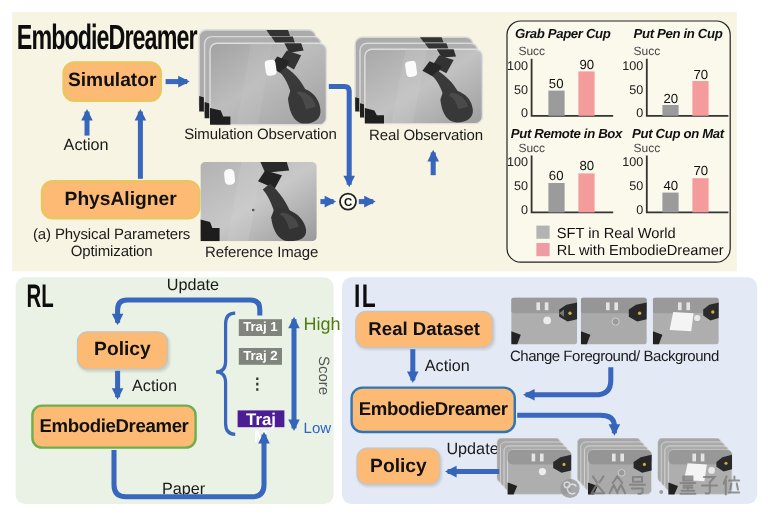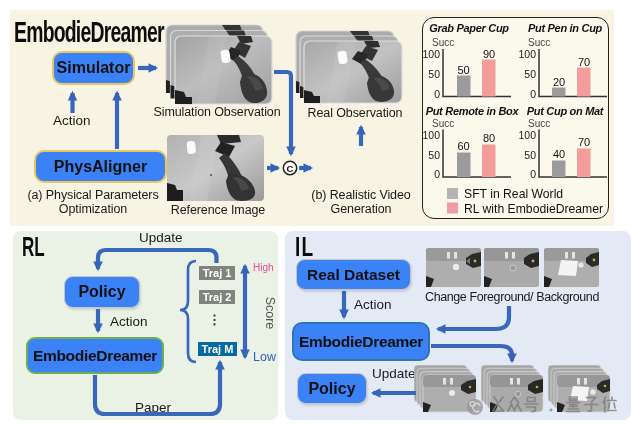--- a/index.html
+++ b/index.html
@@ -2,21 +2,21 @@
 <html><head>
 <meta charset="utf-8">
 <style>
 * { margin:0; padding:0; box-sizing:border-box; }
 html,body { width:640px; height:434px; background:#ffffff; font-family:"Liberation Sans", sans-serif; }
 #page { position:relative; width:640px; height:434px; background:#ffffff; overflow:hidden; }
 #top-panel { position:absolute; left:10px; top:10px; width:604px; height:216px; background:#f8f4e3; }
 #rl-panel { position:absolute; left:13px; top:231px; width:265px; height:189px; background:#e9f2e4; border-radius:8px; }
 #il-panel { position:absolute; left:285px; top:231px; width:346px; height:189px; background:#e4eaf5; border-radius:8px; }
 .abs { position:absolute; }
-.box { position:absolute; background:#3b82f6; display:flex; align-items:center; justify-content:center; font-weight:bold; color:#111; }
+.box { position:absolute; background:#fdba74; display:flex; align-items:center; justify-content:center; font-weight:bold; color:#111; }
 .ybox { border:2px solid #e9c65e; border-radius:10px; font-size:16px; }
 .gbox { border:1.5px solid #c4c4c4; border-radius:9px; font-size:16px; box-shadow:1px 1.5px 2px rgba(0,0,0,0.12); }
 .cap { position:absolute; text-align:center; color:#1a1a1a; font-size:12.5px; letter-spacing:-0.1px; line-height:13.5px; }
 .lbl { position:absolute; color:#1a1a1a; font-size:13.5px; }
 .comic { font-weight:bold; color:#0d0d0d; transform-origin:left top; }
 svg.ov { position:absolute; left:0; top:0; }
 </style>
 </head>
 <body>
 <div id="page">
@@ -24,21 +24,20 @@
   <div id="rl-panel"></div>
   <div id="il-panel"></div>
 
   <div class="abs comic" style="left:14px; top:16px; font-size:20px; letter-spacing:-0.8px; transform:scale(0.97,1.46);">EmbodieDreamer</div>
   <div class="box ybox" style="left:52px; top:51px; width:83px; height:34px;">Simulator</div>
   <div class="box ybox" style="left:34px; top:150px; width:133px; height:33px;">PhysAligner</div>
   <div class="lbl" style="left:53px; top:112.5px;">Action</div>
   <div class="cap" style="left:13px; top:189px; width:160px;">(a) Physical Parameters<br>Optimization</div>
   <div class="cap" style="left:142px; top:106px; width:150px; white-space:nowrap;">Simulation Observation</div>
   <div class="cap" style="left:163px; top:203.5px; width:110px; white-space:nowrap;">Reference Image</div>
-  <div class="cap" style="left:291px; top:189px; width:140px;">(b) Realistic Video<br>Generation</div>
   <div class="cap" style="left:280px; top:107px; width:150px; white-space:nowrap;">Real Observation</div>
 
   <div class="abs" style="left:422px; top:17px; width:187px; height:202px; background:#fbf8ec; border:1.7px solid #222; border-radius:12px;"></div>
   <svg class="ov" width="640" height="434" id="chartsvg" font-family="Liberation Sans, sans-serif">
 
     <text x="469" y="32" font-size="11" letter-spacing="-0.3" font-weight="bold" font-style="italic" fill="#111" text-anchor="middle">Grab Paper Cup</text>
     <text x="565" y="32" font-size="11" letter-spacing="-0.3" font-weight="bold" font-style="italic" fill="#111" text-anchor="middle">Put Pen in Cup</text>
     <text x="472" y="115" font-size="11" letter-spacing="-0.3" font-weight="bold" font-style="italic" fill="#111" text-anchor="middle">Put Remote in Box</text>
     <text x="565" y="115" font-size="11" letter-spacing="-0.3" font-weight="bold" font-style="italic" fill="#111" text-anchor="middle">Put Cup on Mat</text>
 
@@ -102,22 +101,22 @@
 
   <div class="abs comic" style="left:22px; top:232px; font-size:17px; transform:scale(1,1.6);">RL</div>
   <div class="lbl" style="left:139px; top:229.5px;">Update</div>
   <div class="box gbox" style="left:64px; top:276px; width:76px; height:32px;">Policy</div>
   <div class="lbl" style="left:110px; top:314px;">Action</div>
   <div class="box" style="left:26px; top:337px; width:138px; height:37px; border:2px solid #6fae4a; border-radius:9px; font-size:15.5px; letter-spacing:-0.3px;">EmbodieDreamer</div>
   <div class="lbl" style="left:135px; top:400px;">Paper</div>
   <div class="abs" style="left:199px; top:266px; width:36px; height:14px; background:#7f847c; color:#fff; font-size:11px; font-weight:bold; text-align:center; line-height:14px;">Traj 1</div>
   <div class="abs" style="left:199px; top:290px; width:36px; height:14px; background:#7f847c; color:#fff; font-size:11px; font-weight:bold; text-align:center; line-height:14px;">Traj 2</div>
   <div class="abs" style="left:208px; top:312px; width:10px; height:18px; color:#333; font-size:13px; font-weight:bold;">⋮</div>
-  <div class="abs" style="left:198px; top:342px; width:39px; height:14px; background:#0369a1; color:#fff; font-size:11px; font-weight:bold; text-align:center; line-height:14px;">Traj M</div>
-  <div class="abs" style="left:253px; top:262px; color:#ec4899; font-size:10px;">High</div>
+  <div class="abs" style="left:198px; top:342px; width:39px; height:14px; background:#4c1d95; color:#fff; font-size:14px; font-weight:bold; text-align:center; line-height:14px;">Traj M</div>
+  <div class="abs" style="left:253px; top:262px; color:#4d7c0f; font-size:15px;">High</div>
   <div class="abs" style="left:253px; top:350px; color:#2e62c4; font-size:12.5px;">Low</div>
 
   <div class="abs comic" style="left:295px; top:232px; font-size:17px; letter-spacing:1px; transform:scale(1.12,1.6);">IL</div>
   <div class="box gbox" style="left:296px; top:259px; width:115px; height:31px; font-size:15.5px;">Real Dataset</div>
   <div class="lbl" style="left:354px; top:297px;">Action</div>
   <div class="box" style="left:292px; top:322px; width:138px; height:39px; border:2.5px solid #2e75b6; border-radius:10px; font-size:15.5px; letter-spacing:-0.3px;">EmbodieDreamer</div>
   <div class="box gbox" style="left:297px; top:373px; width:70px; height:31px;">Policy</div>
   <div class="lbl" style="left:372px; top:366px;">Update</div>
   <div class="cap" style="left:422px; top:291px; width:180px; white-space:nowrap; letter-spacing:-0.4px;">Change Foreground/ Background</div>
 

